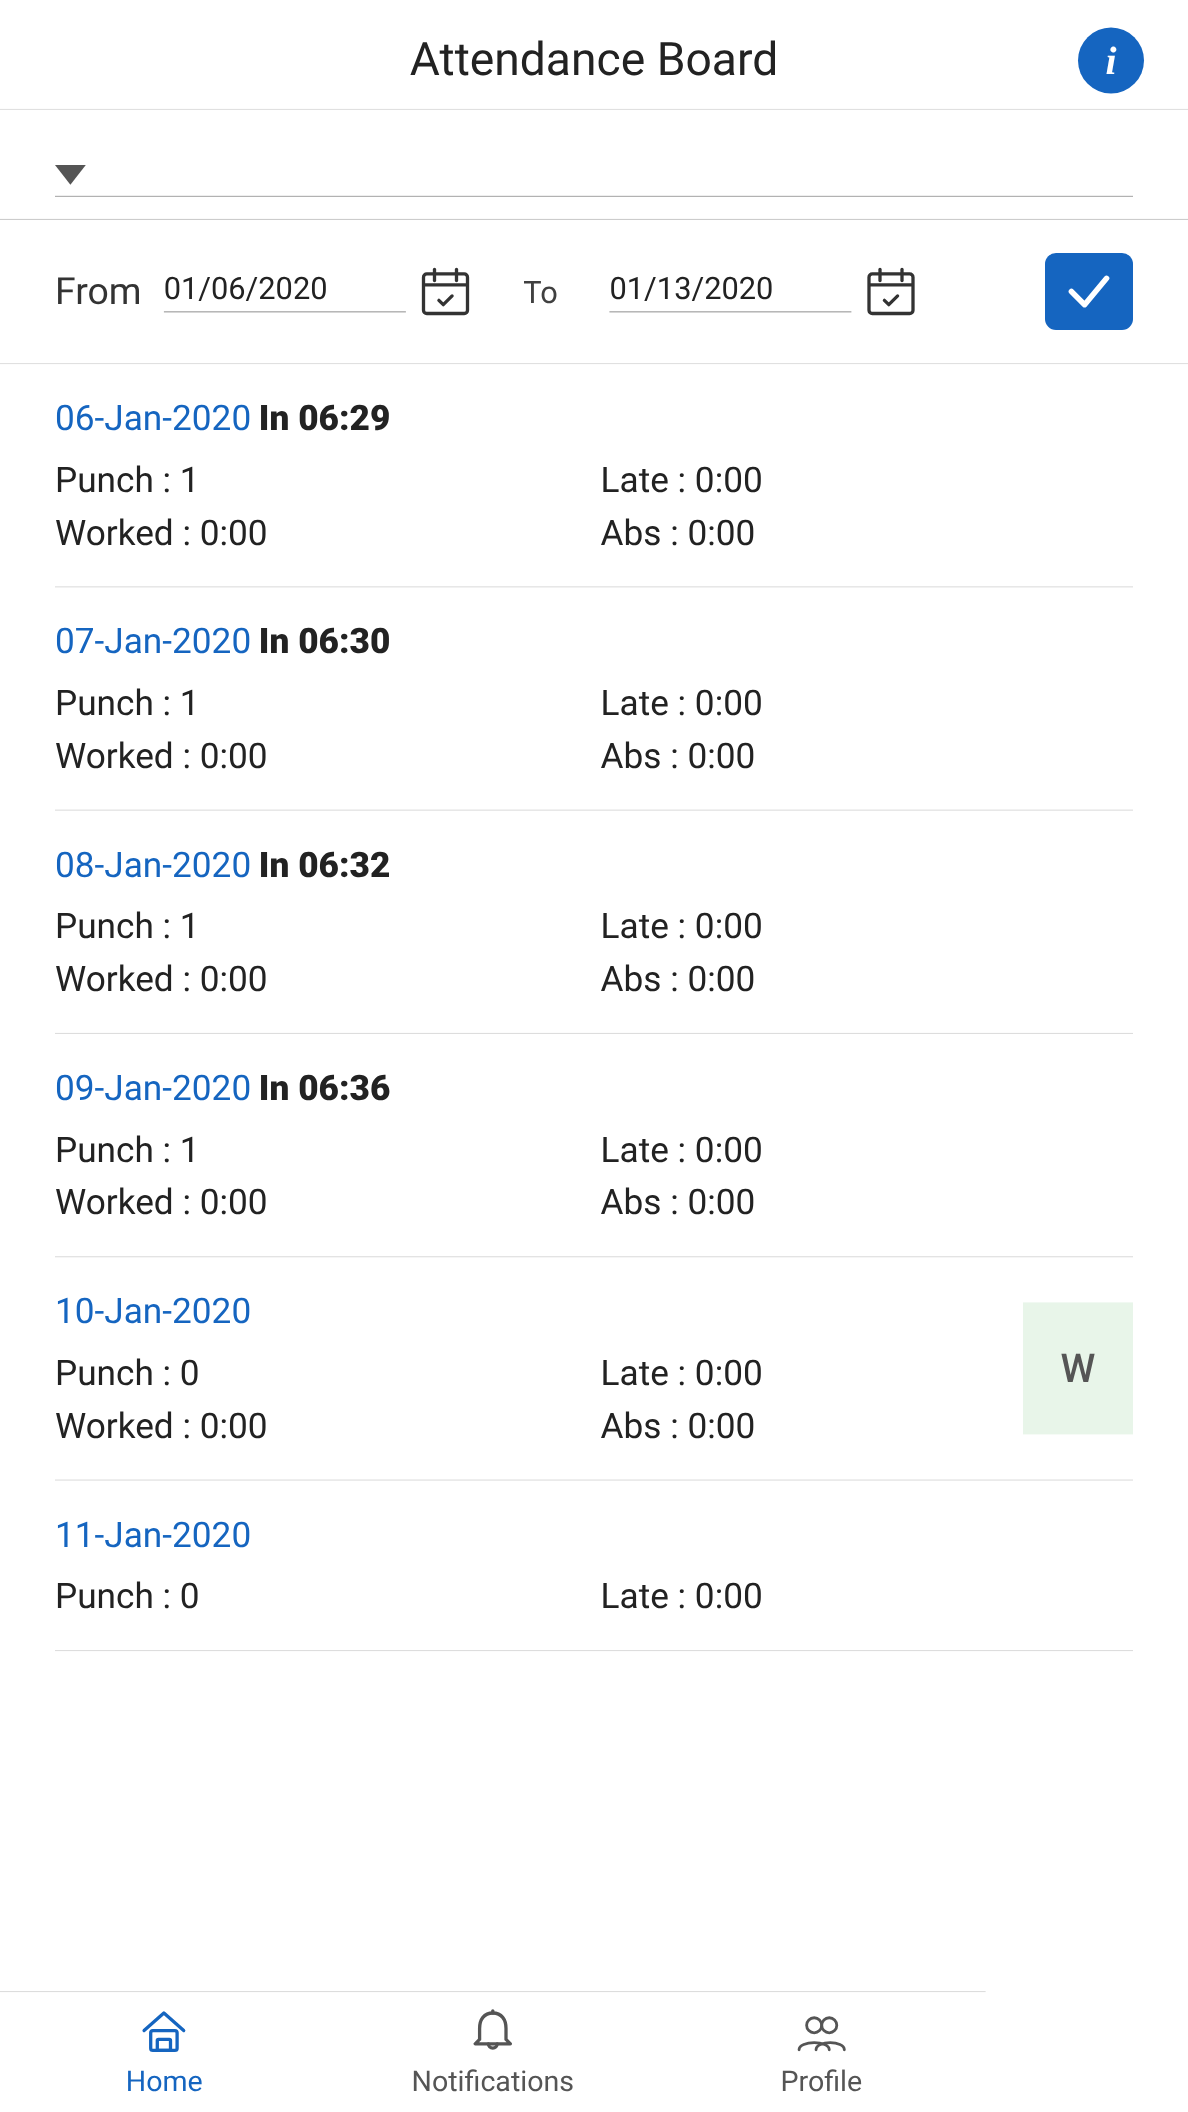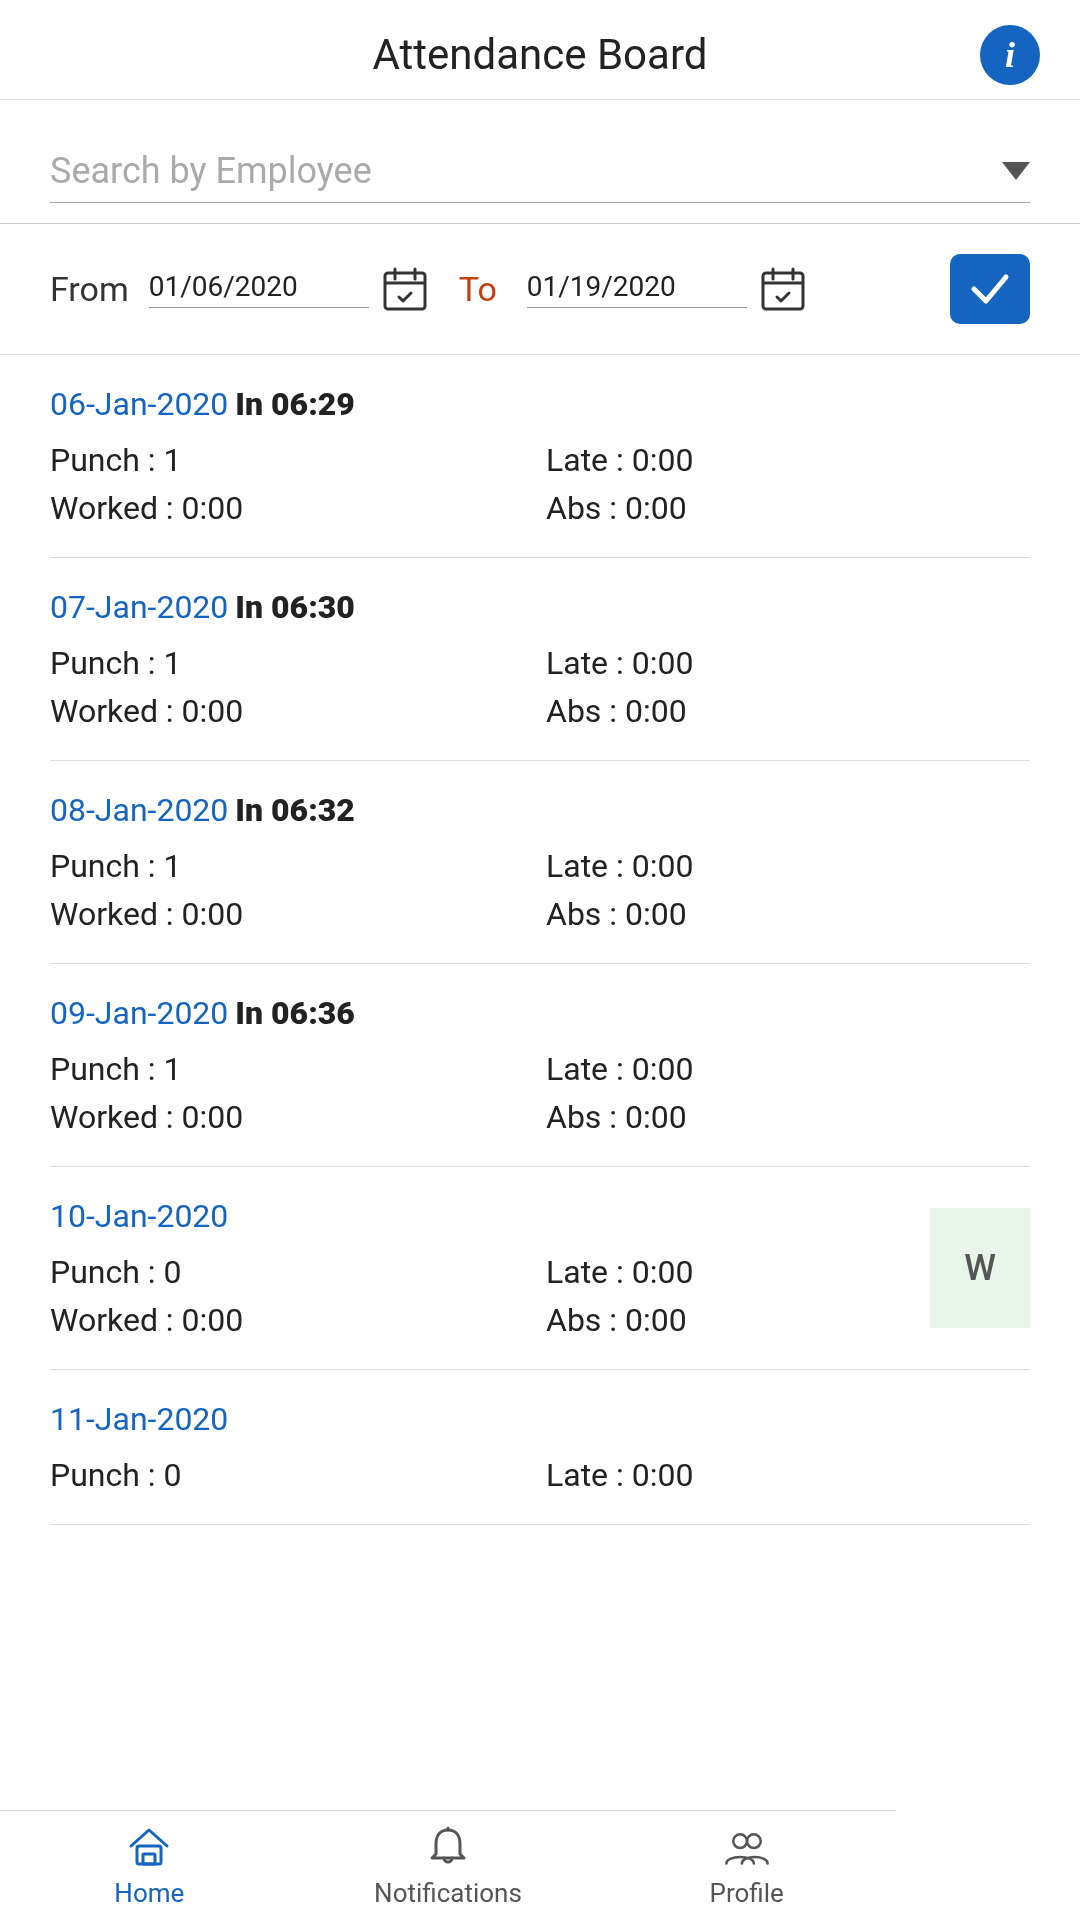--- a/index.html
+++ b/index.html
@@ -96,23 +96,23 @@
       padding-bottom: 4px;
       min-width: 220px;
     }
     .calendar-icon {
       width: 48px;
       height: 48px;
       cursor: pointer;
       flex-shrink: 0;
     }
     .to-label {
-      font-size: 34px;
-      color: #c2410c;
-      margin: 0 10px;
+      font-size: 28px;
+      color: #404040;
+      margin: 0 27px;
     }
     .confirm-btn {
       background: #1565c0;
       border: none;
       border-radius: 10px;
       width: 80px;
       height: 70px;
       display: flex;
       align-items: center;
       justify-content: center;
@@ -214,40 +214,39 @@
 
 <div class="header">
   <span class="header-title">Attendance Board</span>
   <div class="info-btn">
     <span>i</span>
   </div>
 </div>
 
 <div class="search-section">
   <div class="search-dropdown">
-    <span class="search-placeholder">Search by Employee</span>
     <div class="chevron-down"></div>
   </div>
 </div>
 
 <div class="date-range">
   <span class="date-label">From</span>
   <div class="date-input-wrap">
     <span class="date-value">01/06/2020</span>
     <svg class="calendar-icon" viewBox="0 0 48 48" fill="none" xmlns="http://www.w3.org/2000/svg">
       <rect x="4" y="8" width="40" height="36" rx="3" stroke="#333" stroke-width="3" fill="none"></rect>
       <line x1="4" y1="18" x2="44" y2="18" stroke="#333" stroke-width="3"></line>
       <line x1="14" y1="4" x2="14" y2="14" stroke="#333" stroke-width="3" stroke-linecap="round"></line>
       <line x1="34" y1="4" x2="34" y2="14" stroke="#333" stroke-width="3" stroke-linecap="round"></line>
       <polyline points="30,28 22,36 18,32" stroke="#333" stroke-width="3" stroke-linecap="round" stroke-linejoin="round"></polyline>
     </svg>
   </div>
   <span class="to-label">To</span>
   <div class="date-input-wrap">
-    <span class="date-value">01/19/2020</span>
+    <span class="date-value">01/13/2020</span>
     <svg class="calendar-icon" viewBox="0 0 48 48" fill="none" xmlns="http://www.w3.org/2000/svg">
       <rect x="4" y="8" width="40" height="36" rx="3" stroke="#333" stroke-width="3" fill="none"></rect>
       <line x1="4" y1="18" x2="44" y2="18" stroke="#333" stroke-width="3"></line>
       <line x1="14" y1="4" x2="14" y2="14" stroke="#333" stroke-width="3" stroke-linecap="round"></line>
       <line x1="34" y1="4" x2="34" y2="14" stroke="#333" stroke-width="3" stroke-linecap="round"></line>
       <polyline points="30,28 22,36 18,32" stroke="#333" stroke-width="3" stroke-linecap="round" stroke-linejoin="round"></polyline>
     </svg>
   </div>
   <button class="confirm-btn">
     <svg width="40" height="36" viewBox="0 0 40 36" fill="none" xmlns="http://www.w3.org/2000/svg">

